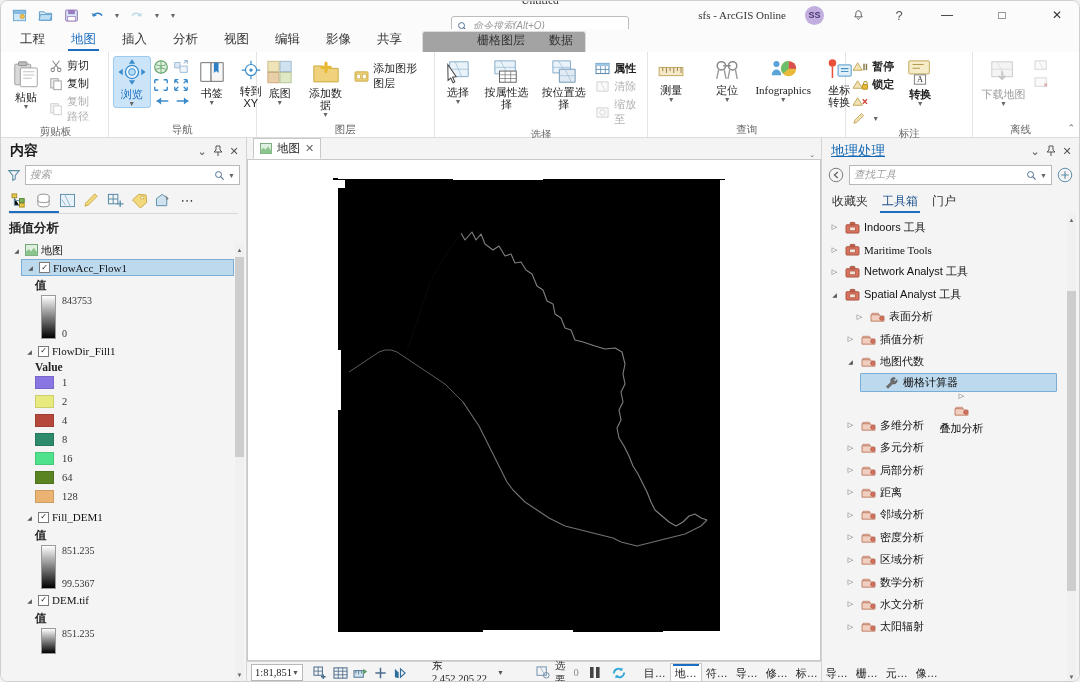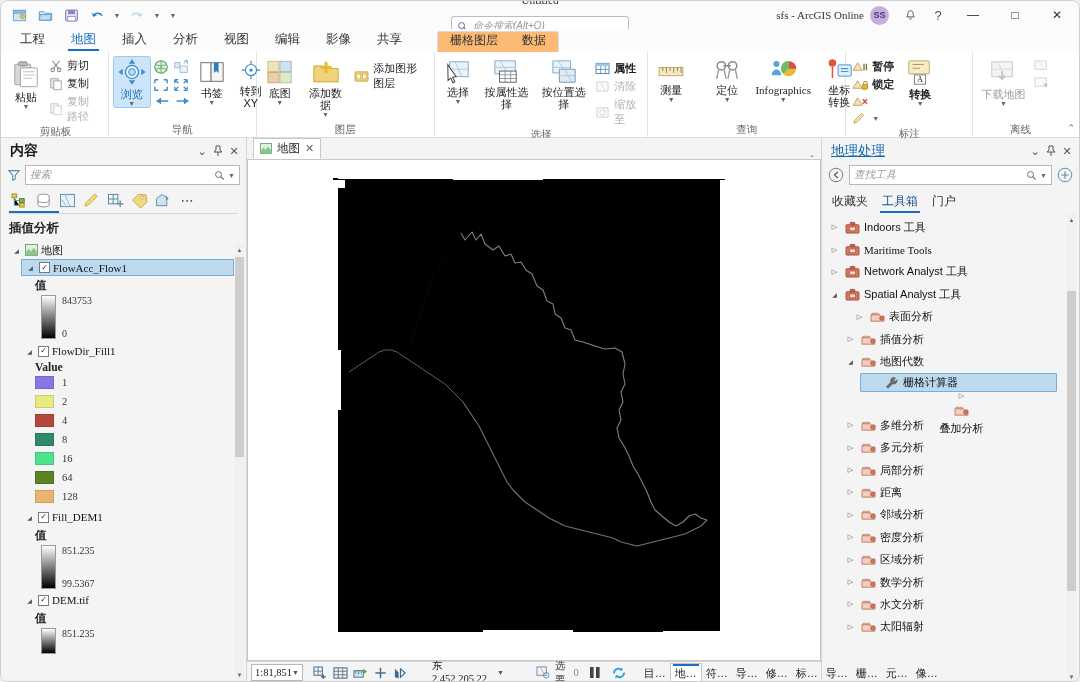--- a/index.html
+++ b/index.html
@@ -22,40 +22,40 @@
              border-radius:3px; cursor:default; }
   .qat-caret { width:12px; height:22px; display:flex; align-items:center; justify-content:center;
                font-size:7px; color:#666; }
   .title-center { position:absolute; left:0; right:0; display:flex; align-items:center;
                   justify-content:center; gap:10px; pointer-events:none;flex-direction:column; }
   .title-center > * { pointer-events:auto; }
   .doc-title { font-size:11.5px; color:#333; font-family:"Liberation Serif","DejaVu Serif",serif; }
   .cmd-search { width:178px; height:20px; border:1px solid #bcbcbc; border-radius:3px;
                 background:#fff; display:flex; align-items:center; padding:0 5px; gap:5px; }
   .cmd-search .ph { font-size:10px; color:#9a9a9a; font-style:italic; }
-  .title-right { margin-left:auto; display:flex; align-items:center; gap:2px; }
+  .title-right { margin-left:auto; display:flex; align-items:center; gap:15px; }
   .acct { font-size:11px; color:#333; font-family:"Liberation Serif","DejaVu Serif",serif;
           margin-right:4px; }
   .avatar { width:19px; height:19px; border-radius:50%; background:#c3aee0; color:#4b3a72;
             font-size:9px; font-weight:bold; display:flex; align-items:center; justify-content:center;
             margin-right:6px; }
   .icon-btn { width:26px; height:22px; display:flex; align-items:center; justify-content:center;
               color:#444; border-radius:3px; }
   .wbtn { width:40px; height:27px; display:flex; align-items:center; justify-content:center;
           color:#333; font-size:12px; }
 
   
   .ribbon-tabs { height:23px; display:flex; align-items:flex-end; background:#fbfbfb;
                  padding-left:6px; position:relative; }
   .rtab { padding:2px 13px 4px; font-size:12.5px; color:#333; position:relative; cursor:default; }
   .rtab.active { color:#1b6ec2; font-weight:normal; }
   .rtab.active::after { content:""; position:absolute; left:10px; right:10px; bottom:1px;
                         height:2px; background:#1b6ec2; }
-  .ctx-group { margin-left:22px; display:flex; align-items:flex-end; background:#fdba74;
-               border:1px solid #dcdcdc; border-bottom:none; border-radius:3px 3px 0 0; height:21px; }
+  .ctx-group { margin-left:7px; display:flex; align-items:flex-end; background:#a3a3a3;
+               border:1px solid #dcdcdc; border-bottom:none; border-radius:3px 3px 0 0; height:21px;padding-left:42px; }
   .ctx-tab { padding:2px 12px 3px; font-size:12px; color:#333; }
 
   
   .ribbon { height:86px; background:#fff; border-bottom:1px solid #dcdcdc;
             display:flex; align-items:stretch; padding-left:2px; }
   .rgroup { display:flex; flex-direction:column; position:relative; padding:2px 4px 0;
             border-right:1px solid #e4e4e4; }
   .rgroup-body { flex:1; display:flex; align-items:flex-start; gap:2px; padding-top:2px; }
   .rgroup-label { height:14px; text-align:center; font-size:10.5px; color:#666;
                   display:flex; align-items:center; justify-content:center; position:relative; }

